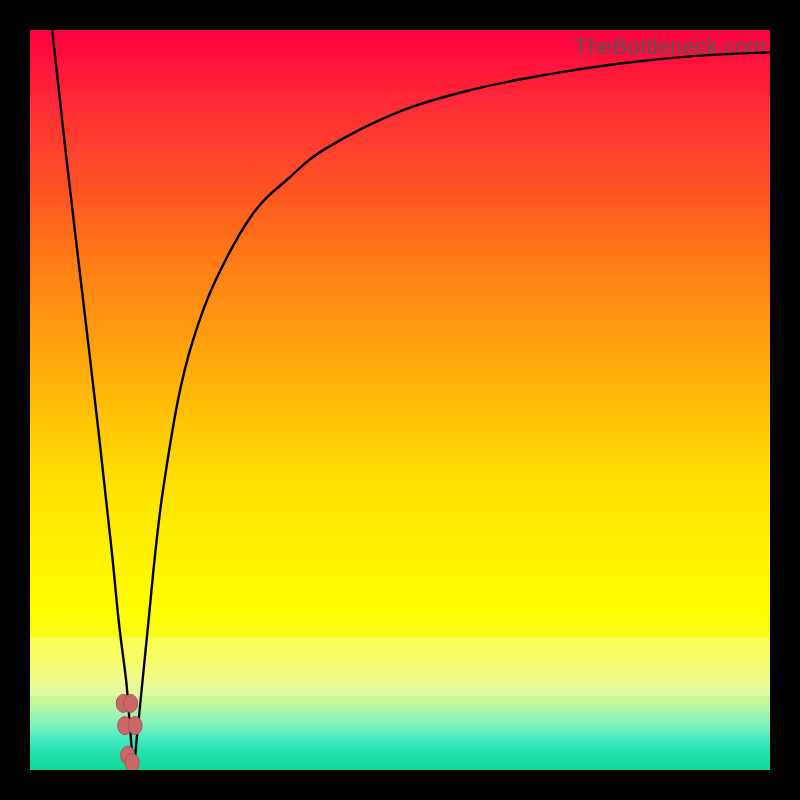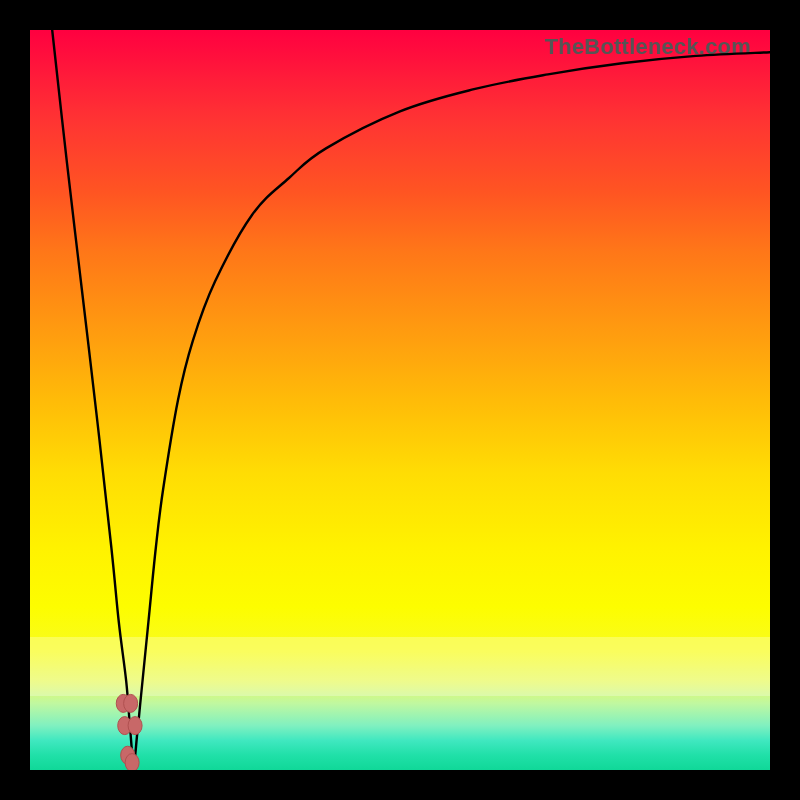--- a/index.html
+++ b/index.html
@@ -49,25 +49,25 @@
     left: 0;
     right: 0;
     top: 82%;
     height: 8%;
     background: rgba(255,255,255,0.28);
     pointer-events: none;
   }
   .watermark {
     position: absolute;
     top: 4px;
-    right: 19px;
+    right: 4px;
     color: #555;
     font-size: 22px;
     letter-spacing: 0.2px;
-    font-weight: 700;
+    font-weight: 400;
   }
   svg.curve {
     position: absolute;
     left: 0;
     top: 0;
     width: 100%;
     height: 100%;
     pointer-events: none;
   }
   .dot {

